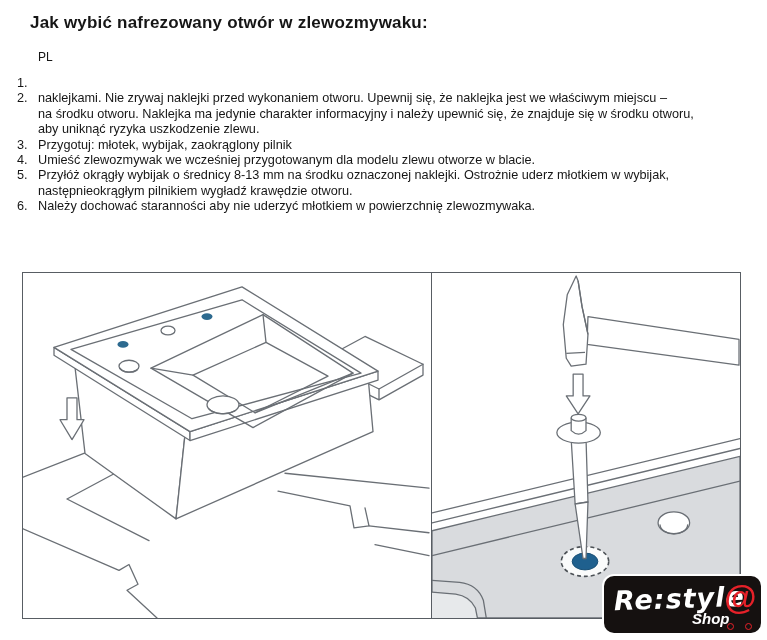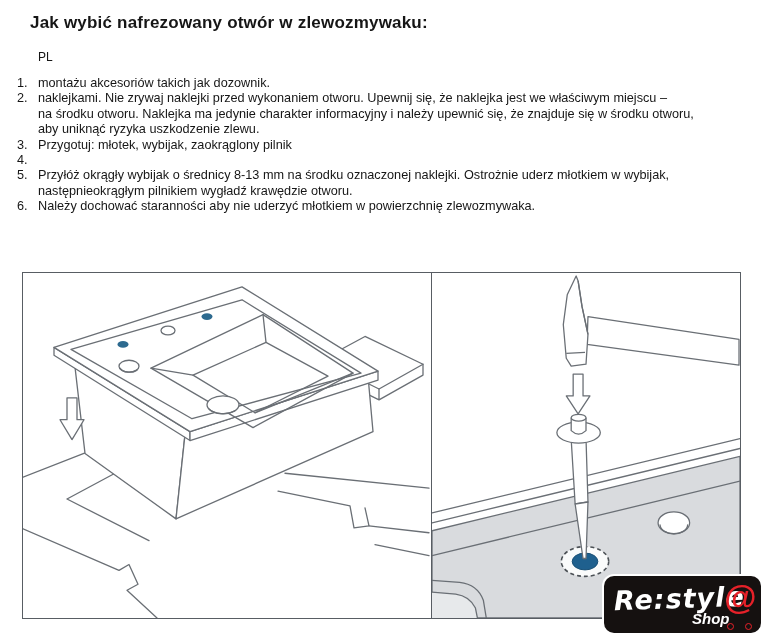--- a/index.html
+++ b/index.html
@@ -68,39 +68,41 @@
 </head>
 <body>
 
 <div class="page-title">Jak wybić nafrezowany otwór w zlewozmywaku:</div>
 <div class="lang-label">PL</div>
 
 <div class="instructions">
   <div class="instr-item">
     <span class="instr-num">1.</span>
     <div class="instr-lines">
-      <div>montażu akcesoriów takich jak dozownik.</div>
     </div>
   </div>
   <div class="instr-item">
     <span class="instr-num">2.</span>
     <div class="instr-lines">
       <div>naklejkami. Nie zrywaj naklejki przed wykonaniem otworu. Upewnij się, że naklejka jest we właściwym miejscu –</div>
       <div>na środku otworu. Naklejka ma jedynie charakter informacyjny i należy upewnić się, że znajduje się w środku otworu,</div>
       <div>aby uniknąć ryzyka uszkodzenie zlewu.</div>
     </div>
   </div>
   <div class="instr-item">
     <span class="instr-num">3.</span>
     <div class="instr-lines">
       <div>Przygotuj: młotek, wybijak, zaokrąglony pilnik</div>
     </div>
   </div>
   <div class="instr-item">
     <span class="instr-num">4.</span>
+    <div class="instr-lines">
+      <div>Umieść zlewozmywak we wcześniej przygotowanym dla modelu zlewu otworze w blacie.</div>
+    </div>
   </div>
   <div class="instr-item">
     <span class="instr-num">5.</span>
     <div class="instr-lines">
       <div>Przyłóż okrągły wybijak o średnicy 8-13 mm na środku oznaczonej naklejki. Ostrożnie uderz młotkiem w wybijak,</div>
       <div>następnieokrągłym pilnikiem wygładź krawędzie otworu.</div>
     </div>
   </div>
   <div class="instr-item">
     <span class="instr-num">6.</span>

